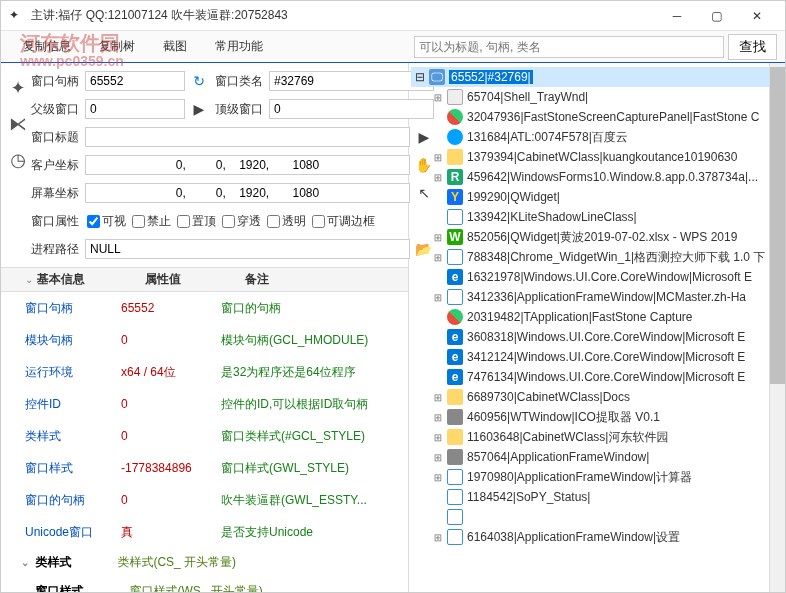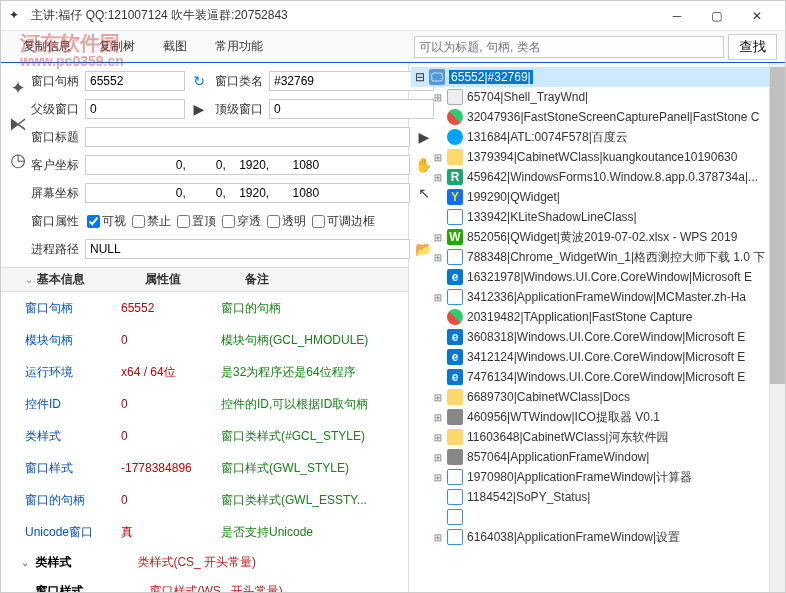--- a/index.html
+++ b/index.html
@@ -43,21 +43,21 @@
 .info-table .thead { display: flex; background: #f5f5f5; height: 24px; align-items: center; border-bottom: 1px solid #ddd; }
 .info-table .thead div { padding: 0 24px; }
 .info-table .thead .c1 { width: 120px; }
 .info-table .thead .c2 { width: 100px; }
 .info-table .thead .c3 { flex: 1; }
 .info-table .trow { display: flex; height: 32px; align-items: center; }
 .info-table .trow .c1 { width: 120px; padding-left: 24px; color: #0050c3; }
 .info-table .trow .c2 { width: 100px; color: #c00000; }
 .info-table .trow .c3 { flex: 1; color: #178217; }
 .info-table .section { padding: 6px 8px 6px 20px; font-weight: bold; display: flex; align-items: center; gap: 6px; color: #000; }
-.info-table .section .c2g { color: #b91c1c; font-weight: normal; margin-left: 60px; }
+.info-table .section .c2g { color: #4d7c0f; font-weight: normal; margin-left: 40px; }
 .chev { color: #888; font-size: 10px; }
 
 .tree { flex: 1; overflow: auto; padding: 4px 2px; font-size: 12px; position: relative; }
 .tree-root { padding: 2px 4px; display: flex; align-items: center; gap: 4px; background: #cde8ff; }
 .tree-root .hl { background: #0078d7; color: #fff; padding: 0 2px; }
 .tree-item { padding: 1px 4px 1px 38px; display: flex; align-items: center; gap: 4px; white-space: nowrap; height: 20px; }
 .tree-item .exp { width: 10px; text-align: center; color: #777; font-size: 10px; margin-left: -16px; }
 .ticon { width: 16px; height: 16px; display: inline-flex; align-items: center; justify-content: center; font-size: 12px; border-radius: 2px; }
 .ti-win { background: #fff; border: 1px solid #3a8fd6; color: #3a8fd6; }
 .ti-folder { background: #ffd86b; color: #b38a00; }
@@ -211,21 +211,21 @@
             <div class="c3">窗口类样式(#GCL_STYLE)</div>
           </div>
           <div class="trow">
             <div class="c1">窗口样式</div>
             <div class="c2">-1778384896</div>
             <div class="c3">窗口样式(GWL_STYLE)</div>
           </div>
           <div class="trow">
             <div class="c1">窗口的句柄</div>
             <div class="c2">0</div>
-            <div class="c3">窗口类样式(GWL_ESSTY...</div>
+            <div class="c3">吹牛装逼群(GWL_ESSTY...</div>
           </div>
           <div class="trow">
             <div class="c1">Unicode窗口</div>
             <div class="c2">真</div>
             <div class="c3">是否支持Unicode</div>
           </div>
         </div>
       <div class="section">
           <span class="chev">⌄</span>
           <span>类样式</span>

